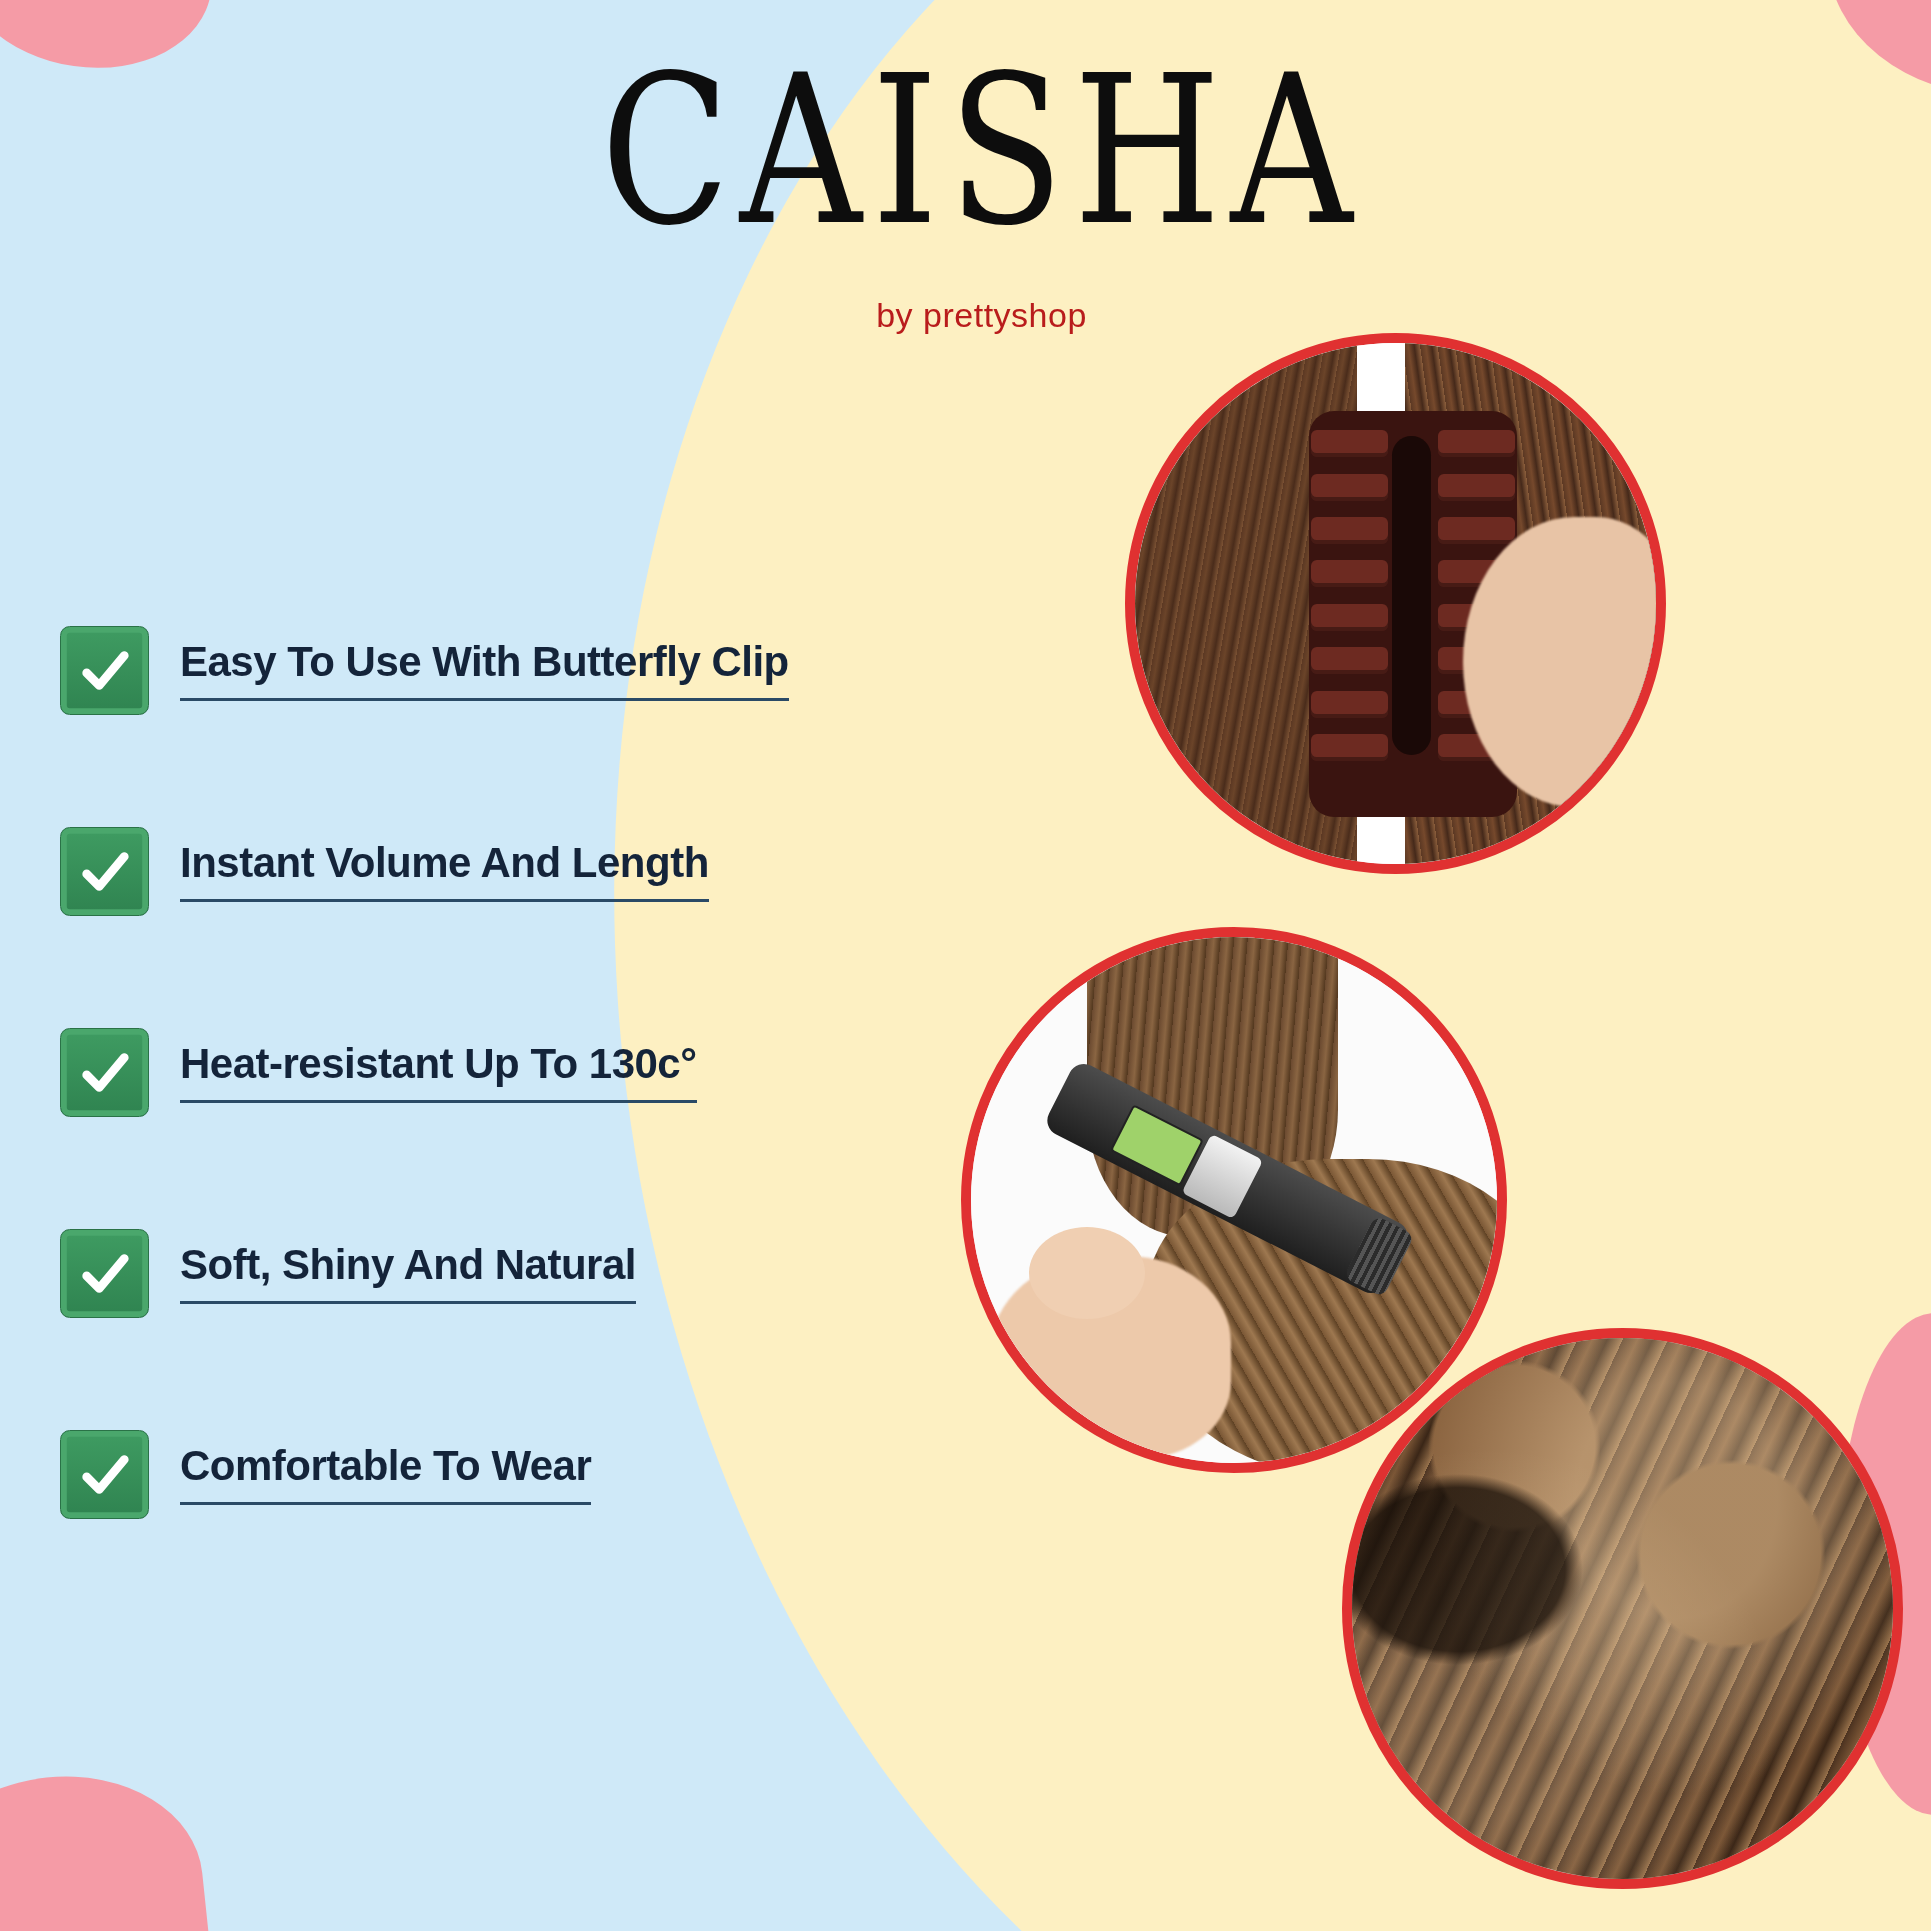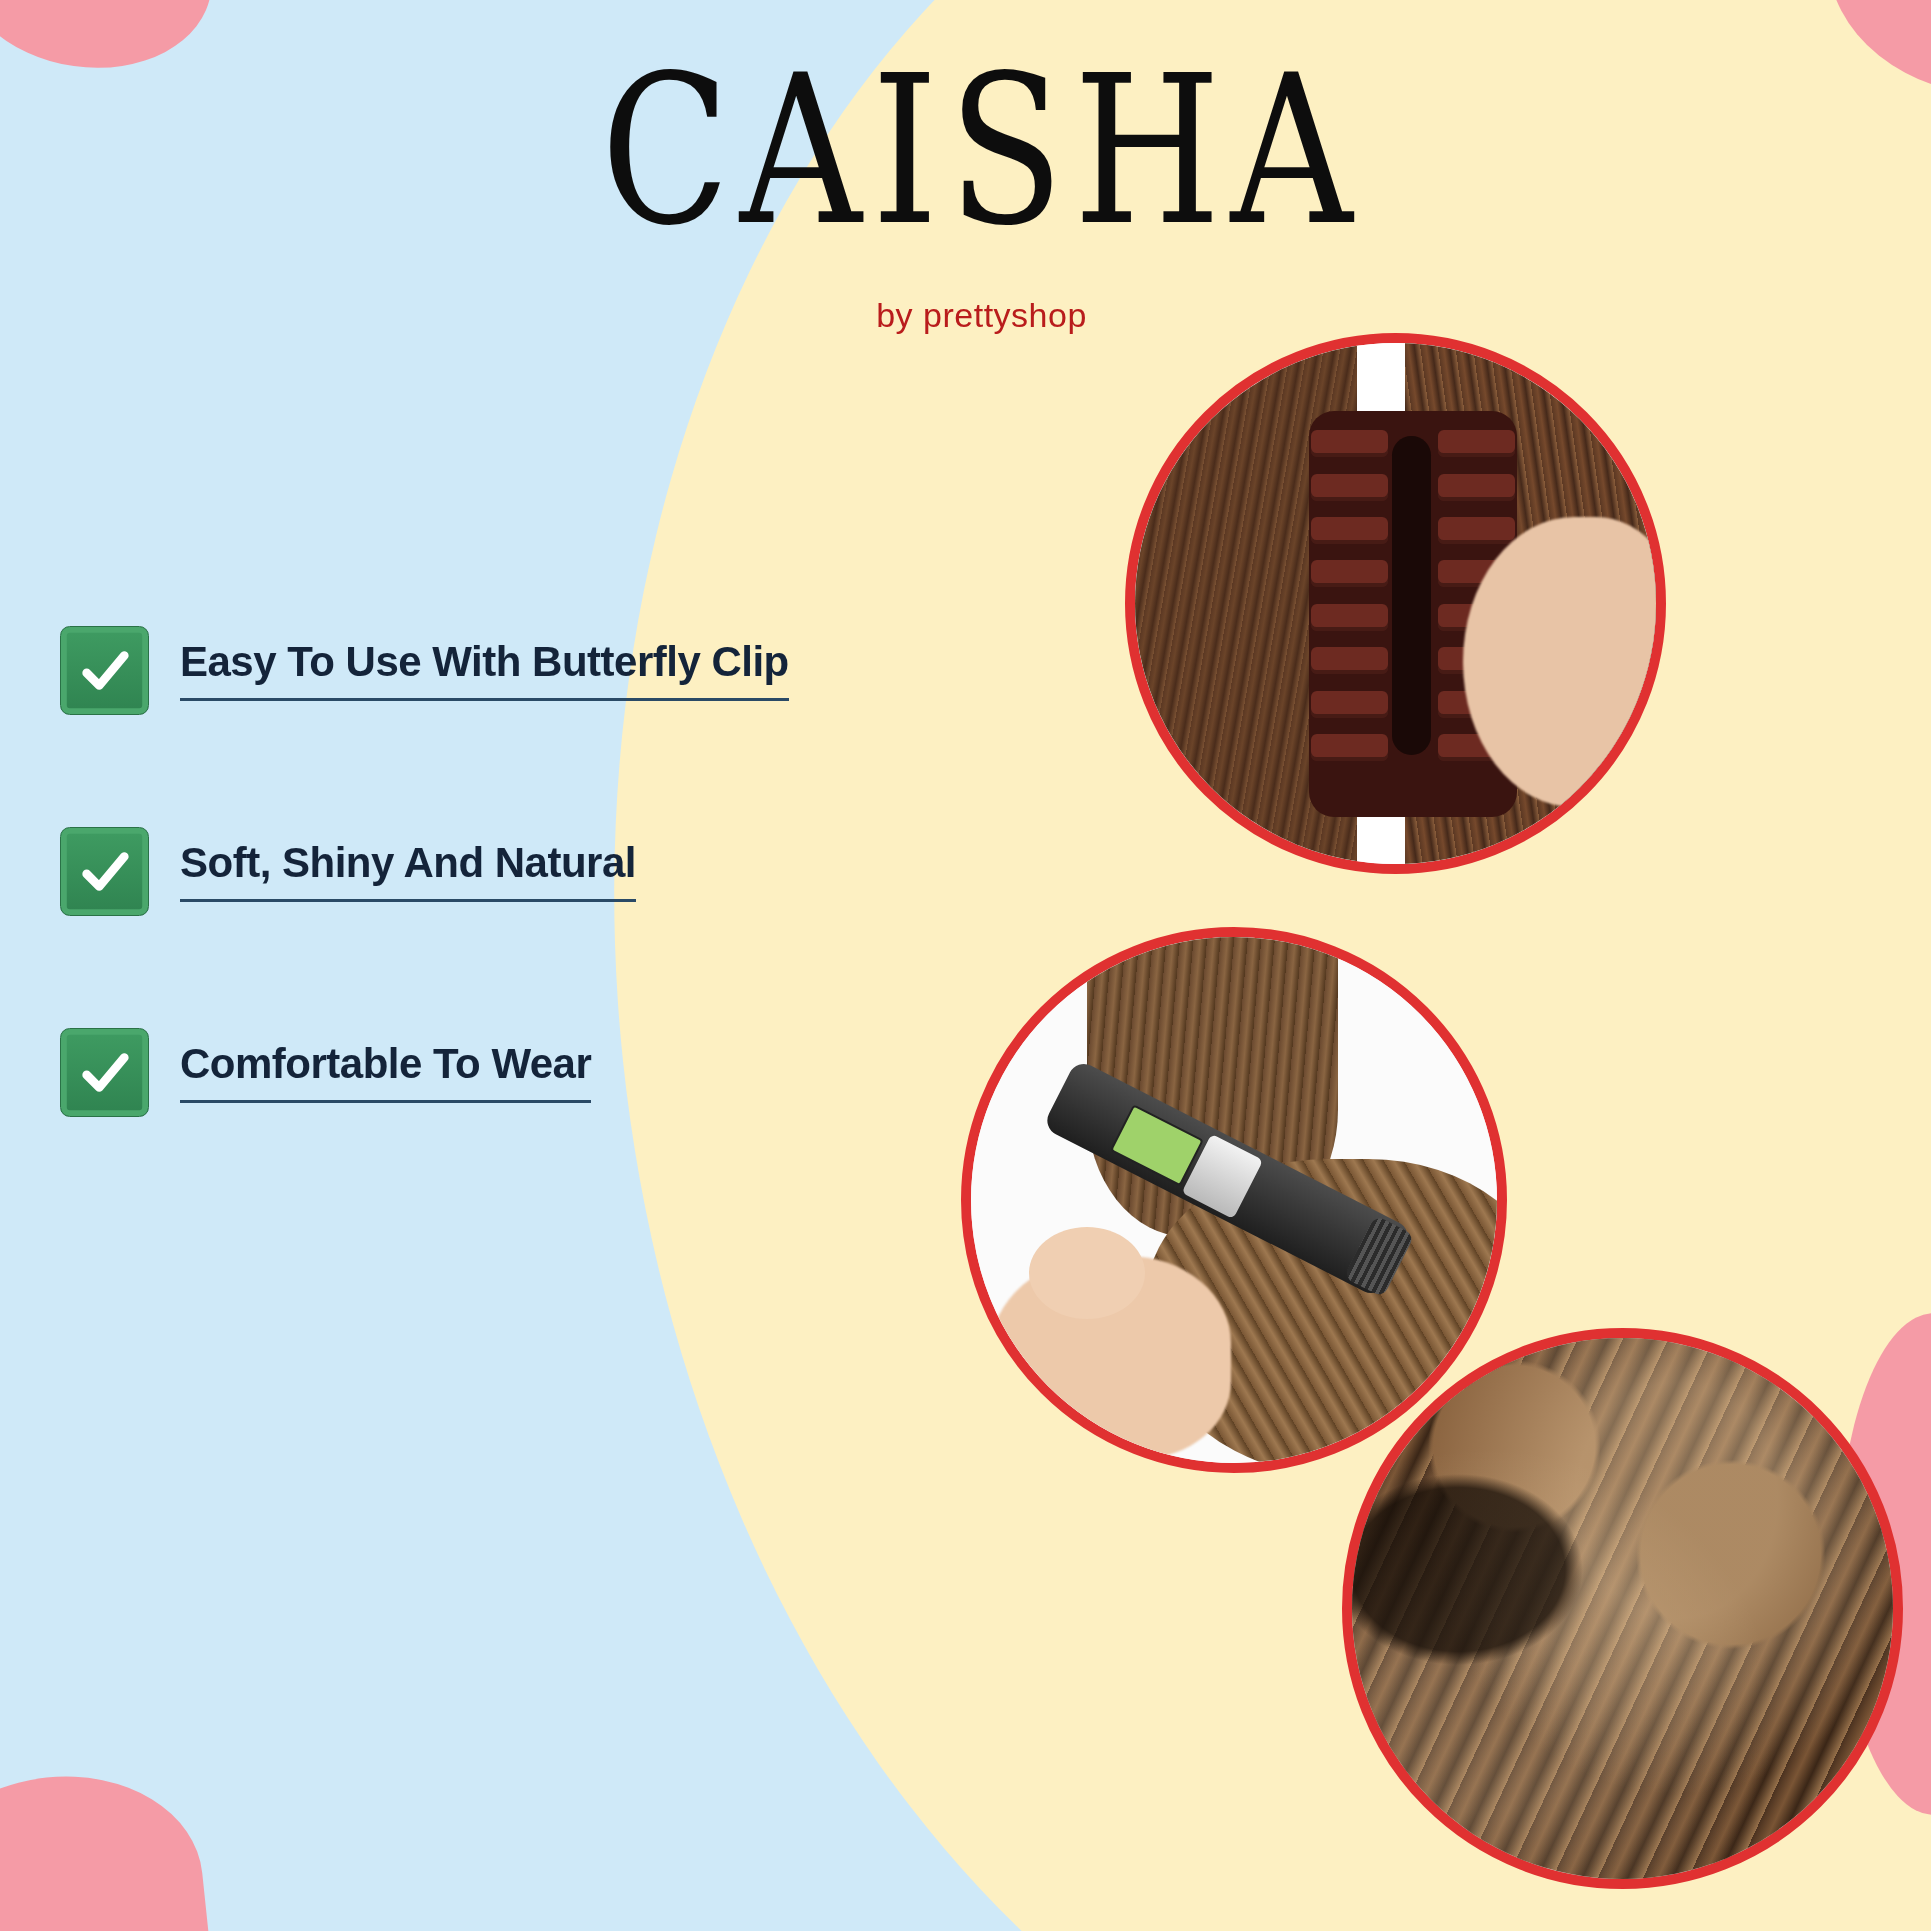--- a/index.html
+++ b/index.html
@@ -294,21 +294,37 @@
 
     <div class="feature">
       <span class="check">
         <svg width="54" height="54" viewBox="0 0 56 56">
             <path d="M9 30 L22 43 L48 12" fill="none" stroke="#ffffff" stroke-width="9" stroke-linecap="round" stroke-linejoin="round"></path>
           </svg>
       </span>
       <span class="feature-label">Easy To Use With Butterfly Clip</span>
     </div>
 
-
+    <div class="feature">
+      <span class="check">
+        <svg width="54" height="54" viewBox="0 0 56 56">
+            <path d="M9 30 L22 43 L48 12" fill="none" stroke="#ffffff" stroke-width="9" stroke-linecap="round" stroke-linejoin="round"></path>
+          </svg>
+      </span>
+      <span class="feature-label">Instant Volume And Length</span>
+    </div>
+
+    <div class="feature">
+      <span class="check">
+        <svg width="54" height="54" viewBox="0 0 56 56">
+            <path d="M9 30 L22 43 L48 12" fill="none" stroke="#ffffff" stroke-width="9" stroke-linecap="round" stroke-linejoin="round"></path>
+          </svg>
+      </span>
+      <span class="feature-label">Heat-resistant Up To 130c°</span>
+    </div>
 
     <div class="feature">
       <span class="check">
         <svg width="54" height="54" viewBox="0 0 56 56">
             <path d="M9 30 L22 43 L48 12" fill="none" stroke="#ffffff" stroke-width="9" stroke-linecap="round" stroke-linejoin="round"></path>
           </svg>
       </span>
       <span class="feature-label">Soft, Shiny And Natural</span>
     </div>
 

